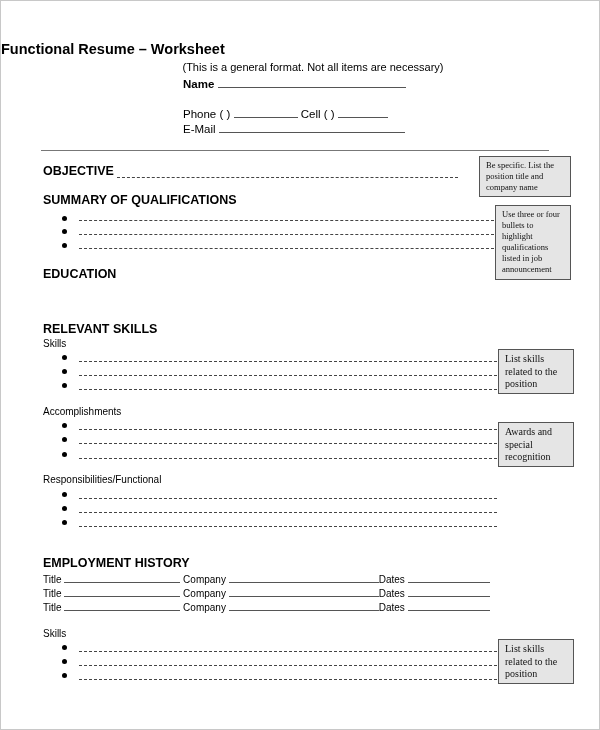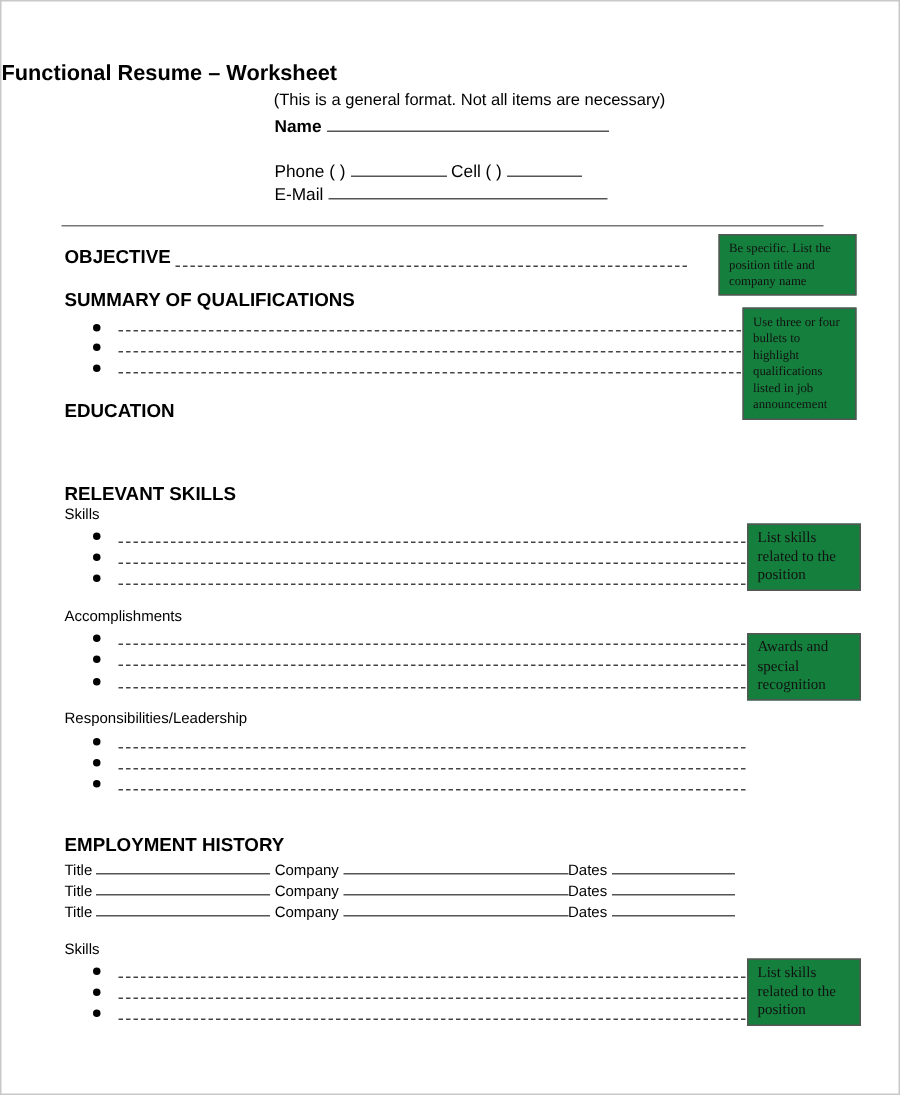--- a/index.html
+++ b/index.html
@@ -16,21 +16,21 @@
     .subtitle { font-size: 11px; left: 16px; width: 592px; text-align: center; top: 60px; }
     .contact { font-size: 11.5px; left: 182px; }
     .uline { display: inline-block; border-bottom: 1px solid #555; height: 10px; vertical-align: baseline; }
     .divider { position: absolute; left: 40px; top: 149px; width: 508px; height: 0; border-top: 1px solid #777; }
     .h { font-weight: bold; font-size: 12.5px; left: 42px; }
     .sub { font-size: 10px; left: 42px; }
     .field { font-size: 10px; }
     .bullet { position: absolute; left: 61px; width: 5px; height: 5px; border-radius: 50%; background: #000; }
     .bline { position: absolute; left: 78px; height: 0; border-top: 1px dashed #444; }
     .note {
-      position: absolute; border: 1px solid #555; background: #15803d;
+      position: absolute; border: 1px solid #555; background: #e5e5e5;
       font-family: "Liberation Serif", serif; color: #111;
       padding: 3px 6px; box-sizing: border-box; white-space: normal;
     }
     .note-small { font-size: 8.5px; line-height: 11px; }
     .note-med { font-size: 10px; line-height: 12.5px; }
   </style>
 </head>
 <body>
 
 <div class="page">
@@ -85,21 +85,21 @@
 
   <div class="abs sub" style="top:405px;">Accomplishments</div>
   <div class="bullet" style="top:422px;"></div>
   <div class="bline" style="top:428px; width:418px;"></div>
   <div class="bullet" style="top:436px;"></div>
   <div class="bline" style="top:442px; width:418px;"></div>
   <div class="bullet" style="top:451px;"></div>
   <div class="bline" style="top:457px; width:418px;"></div>
   <div class="note note-med" style="left:497px; top:421px; width:76px; height:45px;">Awards and special recognition</div>
 
-  <div class="abs sub" style="top:473px;">Responsibilities/Leadership</div>
+  <div class="abs sub" style="top:473px;">Responsibilities/Functional</div>
   <div class="bullet" style="top:491px;"></div>
   <div class="bline" style="top:497px; width:418px;"></div>
   <div class="bullet" style="top:505px;"></div>
   <div class="bline" style="top:511px; width:418px;"></div>
   <div class="bullet" style="top:519px;"></div>
   <div class="bline" style="top:525px; width:418px;"></div>
 
   <div class="abs h" style="top:555px;">EMPLOYMENT HISTORY</div>
 
   <div class="abs field" style="left:42px; top:571px;">

